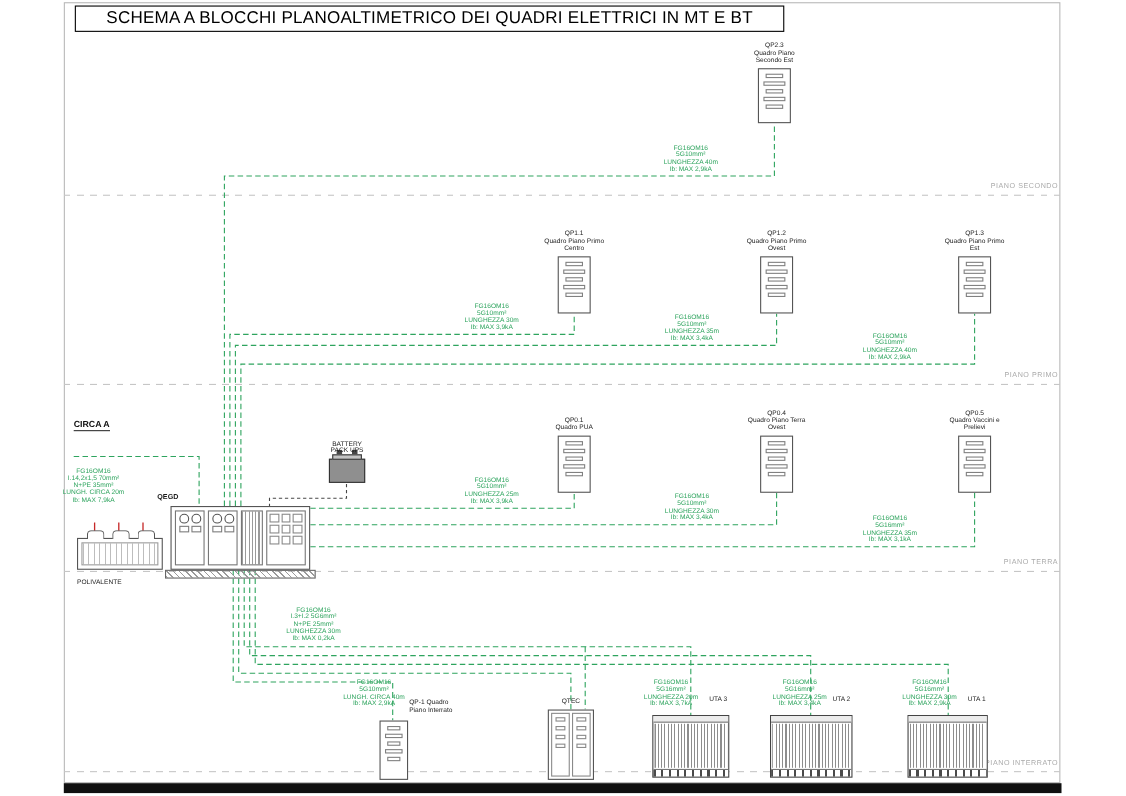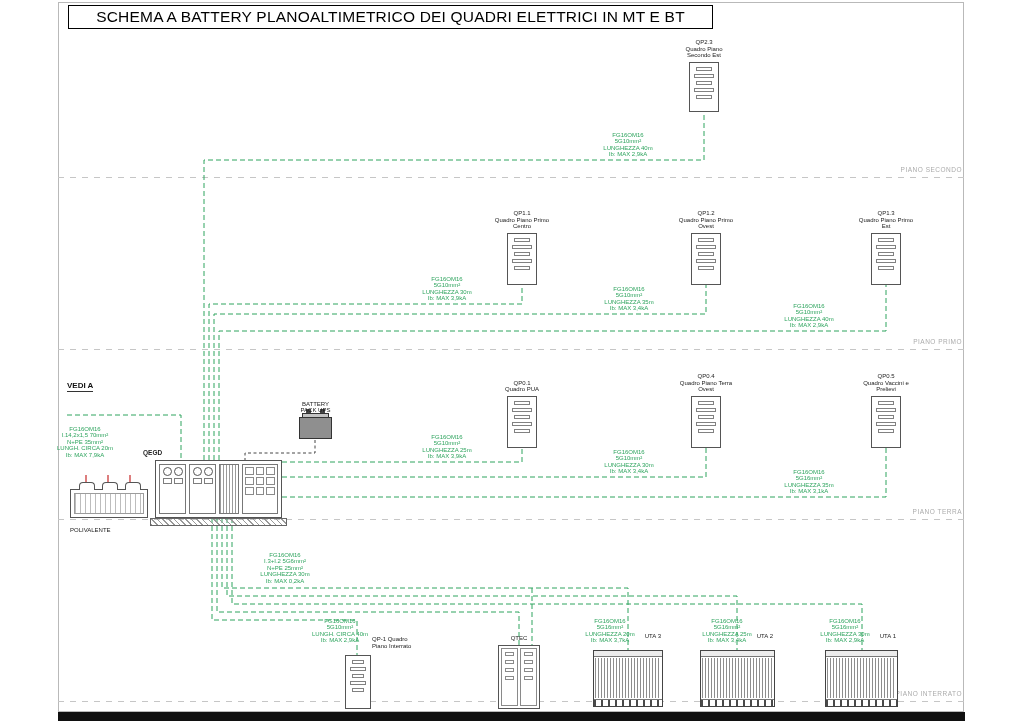--- a/index.html
+++ b/index.html
@@ -94,21 +94,21 @@
       <g>
         <line x1="108" y1="475" x2="108" y2="486" class="arrow-line"></line>
         <polygon points="105.4,486 110.6,486 108,491" class="arrow-head"></polygon>
       </g>
       <g>
         <line x1="130" y1="475" x2="130" y2="486" class="arrow-line"></line>
         <polygon points="127.4,486 132.6,486 130,491" class="arrow-head"></polygon>
       </g>
     </svg>
   <div class="title-box">
-    <span>SCHEMA A BATTERY PLANOALTIMETRICO DEI QUADRI ELETTRICI IN MT E BT</span>
+    <span>SCHEMA A BLOCCHI PLANOALTIMETRICO DEI QUADRI ELETTRICI IN MT E BT</span>
   </div>
   <div class="bottom-bar"></div>
 <div class="floor-line" style="top: 177px;"></div>
     <div class="floor-label" style="top: 166px;">PIANO SECONDO</div>
     <div class="floor-line" style="top: 349px;"></div>
     <div class="floor-label" style="top: 338px;">PIANO PRIMO</div>
     <div class="floor-line" style="top: 519px;"></div>
     <div class="floor-label" style="top: 508px;">PIANO TERRA</div>
     <div class="floor-line" style="top: 701px;"></div>
     <div class="floor-label" style="top: 690px;">PIANO INTERRATO</div>
@@ -368,14 +368,14 @@
       <div>5G16mm²</div>
       <div>LUNGHEZZA 25m</div>
       <div>Ib: MAX 3,4kA</div>
     </div>
     <div class="clabel" style="left: 803px; top: 618px;">
       <div>FG16OM16</div>
       <div>5G16mm²</div>
       <div>LUNGHEZZA 30m</div>
       <div>Ib: MAX 2,9kA</div>
     </div>
-    <div class="vedi" style="left: 67px; top: 381px;">VEDI A</div>
+    <div class="vedi" style="left: 67px; top: 381px;">CIRCA A</div>
   </div>
 
 </body></html>

